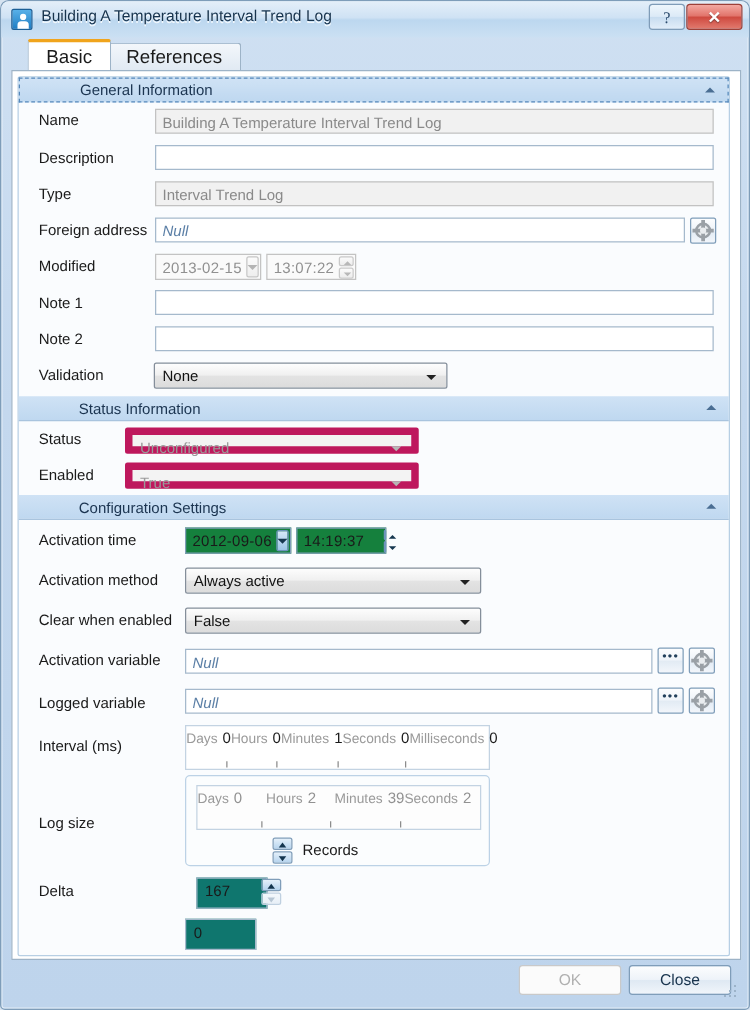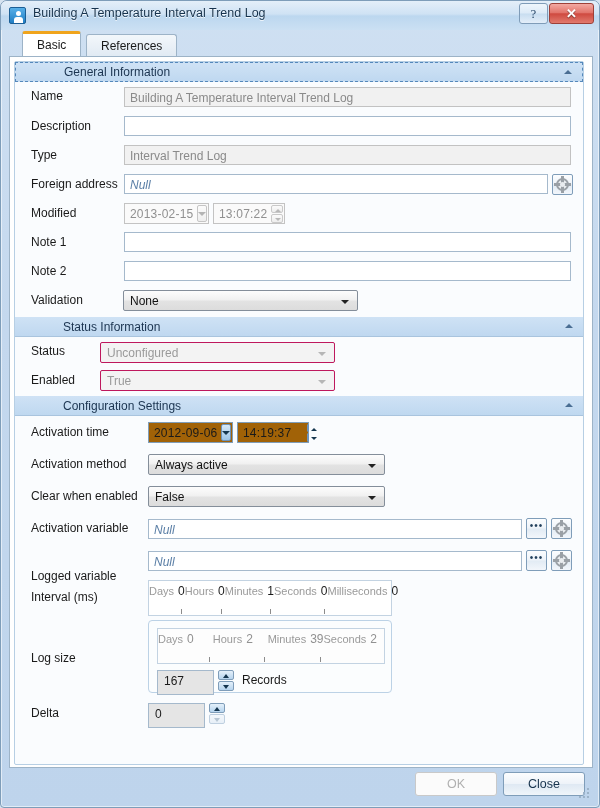--- a/index.html
+++ b/index.html
@@ -93,21 +93,21 @@
     position: relative;
     height: 26px;
     margin-left: 6px;
   }
   .tab {
     position: absolute;
     top: 4px;
     height: 22px;
     padding: 0 14px;
     display: flex; align-items: center;
-    font-size: 12px;
+    font-size: 15px;
     color: #1a1a1a;
     border: 1px solid #9db3c7;
     border-bottom: none;
     border-radius: 3px 3px 0 0;
     background: linear-gradient(to bottom, #f3f7fb, #e1eaf3);
   }
   .tab.selected {
     top: 1px;
     height: 25px;
     background: #ffffff;
@@ -210,32 +210,32 @@
     line-height: 15px;
   }
   .combo .carat {
     position: absolute; right: 8px; top: 9px;
     width: 0; height: 0;
     border-left: 4px solid transparent;
     border-right: 4px solid transparent;
     border-top: 4px solid #222;
   }
   .combo.disabled {
-    border: 1px solid #be185d;
+    border: 6px solid #be185d;
     background: #f3f3f3;
     color: #9a9a9a;
   }
   .combo.disabled .carat { border-top-color: #b6b6b6; }
 
   
   .datebox {
     position: absolute;
     height: 21px;
     border: 1px solid #7f9db9;
-    background: #a16207;
+    background: #15803d;
     display: flex; align-items: center;
   }
   .datebox .dval {
     font-size: 12px; color: #1a1a1a;
     padding: 0 4px 0 5px; letter-spacing: 0.2px;
     white-space: nowrap;
   }
   .datebox.ro { border-color: #c3c3c3; background: #fafafa; }
   .datebox.ro .dval { color: #909090; }
   .drop-sq {
@@ -320,24 +320,25 @@
     background: #e9ecef;
     z-index: 2;
   }
   .dots { letter-spacing: 1px; font-size: 10px; line-height: 6px; padding-bottom: 5px; }
 
   
   .numbox {
     position: absolute;
     height: 25px;
     border: 1px solid #a5b9cc;
-    background: #e5e5e5;
+    background: #0f766e;
     font-size: 12px;
     color: #1a1a1a;
     padding: 3px 0 0 6px;
+    margin-top: 32px;
   }
   .numspin {
     position: absolute;
     width: 16px; height: 21px;
     display: flex; flex-direction: column;
   }
   .numspin div {
     flex: 1;
     border: 1px solid #7f9db9;
     border-radius: 2px;
@@ -593,21 +594,21 @@
             <span class="dots">•••</span>
           </span>
           <span class="sqbtn" style="left:536px; top:6px;">
             <span class="gear">
                 <span class="gear-inner"></span>
               </span>
           </span>
         </div>
 
         <div class="row" style="height:32px;">
-          <span class="lbl" style="top:25px;text-align:right;">Logged variable</span>
+          <span class="lbl" style="top:11px;text-align:right;">Logged variable</span>
           <span class="tb nullv" style="left:133px; top:7px; width:374px;">Null</span>
           <span class="sqbtn" style="left:511px; top:6px;">
             <span class="dots">•••</span>
           </span>
           <span class="sqbtn" style="left:536px; top:6px;">
             <span class="gear">
                 <span class="gear-inner"></span>
               </span>
           </span>
         </div>

